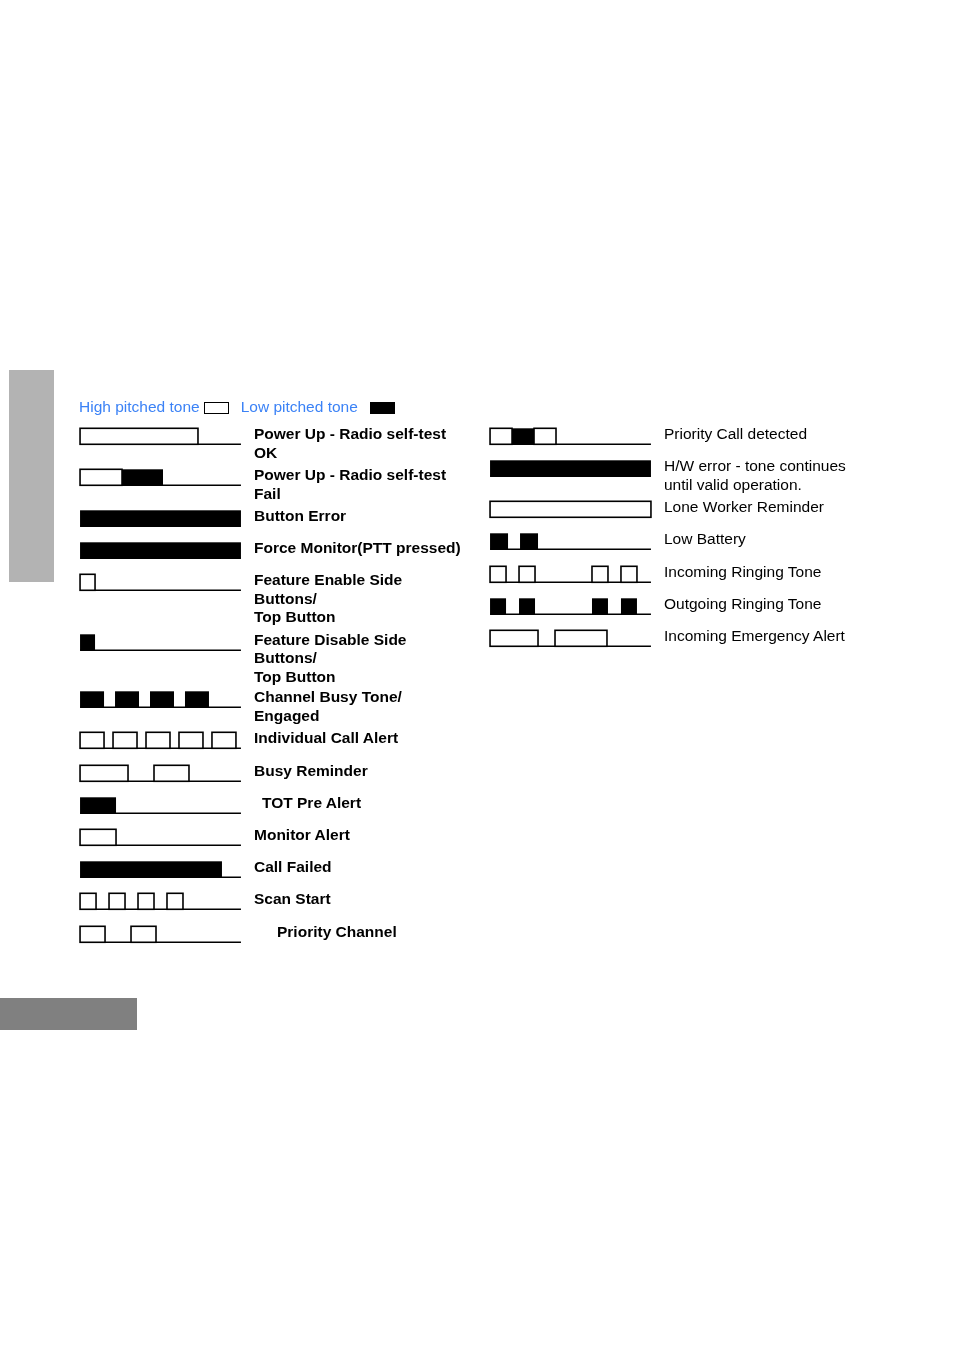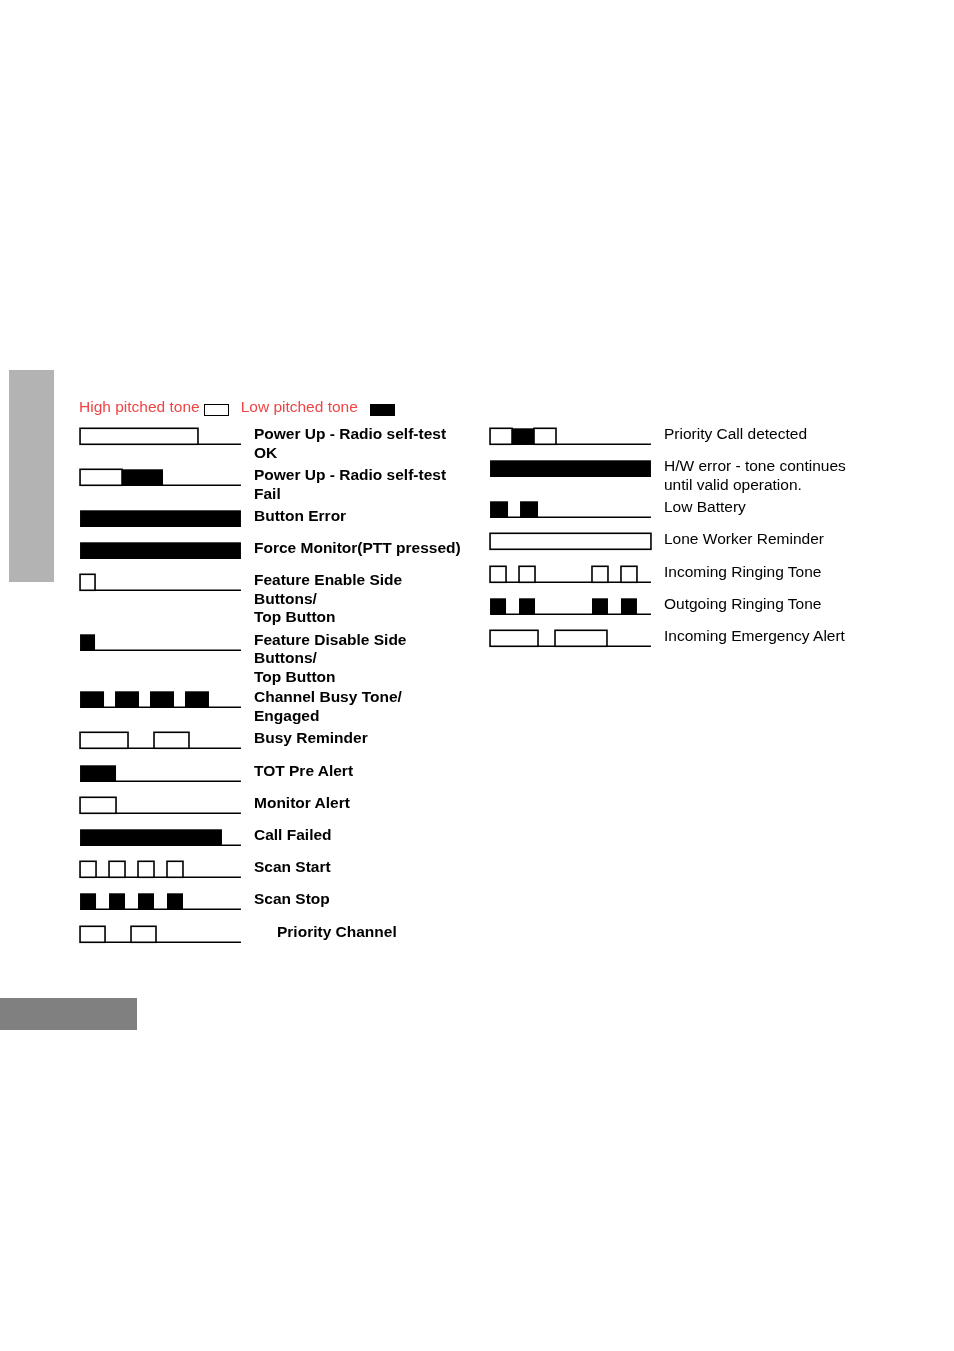--- a/index.html
+++ b/index.html
@@ -35,23 +35,23 @@
     height: 32px;
     background: #808080;
   }
 
   
   .legend {
     position: absolute;
     left: 79px;
     top: 399px;
     display: flex;
-    align-items: flex-end;
+    align-items: center;
     font-size: 15.5px;
-    color: #ef4444;
+    color: #3b82f6;
     white-space: nowrap;
   }
   .legend-label { line-height: 1; }
   .legend-swatch-high {
     display: inline-block;
     width: 25px;
     height: 12px;
     border: 1.6px solid #000;
     background: #fff;
     box-sizing: border-box;
@@ -185,27 +185,40 @@
             <rect x="106" y="1.3" width="24" height="16" fill="#000000"></rect>
           </svg>
         </div>
         <div class="row-label">Channel Busy Tone/
 Engaged</div>
       </div>
       <div class="row" style="margin-bottom: 9px;">
         <div class="wave-cell">
           <svg class="wave" width="163" height="21.2" viewBox="0 0 163 21.2">
             <line x1="1" y1="17.3" x2="162" y2="17.3" stroke="#000000" stroke-width="1.6"></line>
+            <rect x="1" y="1.3" width="24" height="16" fill="#ffffff" stroke="#000000" stroke-width="1.6"></rect>
+            <rect x="34" y="1.3" width="24" height="16" fill="#ffffff" stroke="#000000" stroke-width="1.6"></rect>
+            <rect x="67" y="1.3" width="24" height="16" fill="#ffffff" stroke="#000000" stroke-width="1.6"></rect>
+            <rect x="100" y="1.3" width="24" height="16" fill="#ffffff" stroke="#000000" stroke-width="1.6"></rect>
+            <rect x="133" y="1.3" width="24" height="16" fill="#ffffff" stroke="#000000" stroke-width="1.6"></rect>
+          </svg>
+        </div>
+        <div class="row-label">Individual Call Alert</div>
+      </div>
+      <div class="row" style="margin-bottom: 9px;">
+        <div class="wave-cell">
+          <svg class="wave" width="163" height="21.2" viewBox="0 0 163 21.2">
+            <line x1="1" y1="17.3" x2="162" y2="17.3" stroke="#000000" stroke-width="1.6"></line>
             <rect x="1" y="1.3" width="48" height="16" fill="#ffffff" stroke="#000000" stroke-width="1.6"></rect>
             <rect x="75" y="1.3" width="35" height="16" fill="#ffffff" stroke="#000000" stroke-width="1.6"></rect>
           </svg>
         </div>
         <div class="row-label">Busy Reminder</div>
       </div>
-      <div class="row" style="margin-bottom: 9px;">
+      <div class="row" style="margin-bottom: 9px; gap: 8px;">
         <div class="wave-cell">
           <svg class="wave" width="163" height="21.2" viewBox="0 0 163 21.2">
             <line x1="1" y1="17.3" x2="162" y2="17.3" stroke="#000000" stroke-width="1.6"></line>
             <rect x="1" y="1.3" width="36" height="16" fill="#000000"></rect>
           </svg>
         </div>
         <div class="row-label">TOT Pre Alert</div>
       </div>
       <div class="row" style="margin-bottom: 9px;">
         <div class="wave-cell">
@@ -230,32 +243,20 @@
           <svg class="wave" width="163" height="21.2" viewBox="0 0 163 21.2">
             <line x1="1" y1="17.3" x2="162" y2="17.3" stroke="#000000" stroke-width="1.6"></line>
             <rect x="1" y="1.3" width="16" height="16" fill="#ffffff" stroke="#000000" stroke-width="1.6"></rect>
             <rect x="30" y="1.3" width="16" height="16" fill="#ffffff" stroke="#000000" stroke-width="1.6"></rect>
             <rect x="59" y="1.3" width="16" height="16" fill="#ffffff" stroke="#000000" stroke-width="1.6"></rect>
             <rect x="88" y="1.3" width="16" height="16" fill="#ffffff" stroke="#000000" stroke-width="1.6"></rect>
           </svg>
         </div>
         <div class="row-label">Scan Start</div>
       </div>
-      <div class="row" style="margin-bottom: 9px;">
-        <div class="wave-cell">
-          <svg class="wave" width="163" height="21.2" viewBox="0 0 163 21.2">
-            <line x1="1" y1="17.3" x2="162" y2="17.3" stroke="#000000" stroke-width="1.6"></line>
-            <rect x="1" y="1.3" width="16" height="16" fill="#000000"></rect>
-            <rect x="30" y="1.3" width="16" height="16" fill="#000000"></rect>
-            <rect x="59" y="1.3" width="16" height="16" fill="#000000"></rect>
-            <rect x="88" y="1.3" width="16" height="16" fill="#000000"></rect>
-          </svg>
-        </div>
-        <div class="row-label">Scan Stop</div>
-      </div>
       <div class="row" style="margin-bottom: 9px; gap: 23px;">
         <div class="wave-cell">
           <svg class="wave" width="163" height="21.2" viewBox="0 0 163 21.2">
             <line x1="1" y1="17.3" x2="162" y2="17.3" stroke="#000000" stroke-width="1.6"></line>
             <rect x="1" y="1.3" width="25" height="16" fill="#ffffff" stroke="#000000" stroke-width="1.6"></rect>
             <rect x="52" y="1.3" width="25" height="16" fill="#ffffff" stroke="#000000" stroke-width="1.6"></rect>
           </svg>
         </div>
         <div class="row-label">Priority Channel</div>
       </div>
@@ -279,34 +280,34 @@
             <rect x="1" y="1.3" width="161" height="16" fill="#000000"></rect>
           </svg>
         </div>
         <div class="row-label">H/W error - tone continues
 until valid operation.</div>
       </div>
       <div class="row" style="margin-bottom: 9px;">
         <div class="wave-cell">
           <svg class="wave" width="163" height="21.2" viewBox="0 0 163 21.2">
             <line x1="1" y1="17.3" x2="162" y2="17.3" stroke="#000000" stroke-width="1.6"></line>
+            <rect x="1" y="1.3" width="161" height="16" fill="#ffffff" stroke="#000000" stroke-width="1.6"></rect>
+          </svg>
+        </div>
+        <div class="row-label">Lone Worker Reminder</div>
+      </div>
+      <div class="row" style="margin-bottom: 9px;">
+        <div class="wave-cell">
+          <svg class="wave" width="163" height="21.2" viewBox="0 0 163 21.2">
+            <line x1="1" y1="17.3" x2="162" y2="17.3" stroke="#000000" stroke-width="1.6"></line>
             <rect x="1" y="1.3" width="18" height="16" fill="#000000"></rect>
             <rect x="31" y="1.3" width="18" height="16" fill="#000000"></rect>
           </svg>
         </div>
         <div class="row-label">Low Battery</div>
-      </div>
-      <div class="row" style="margin-bottom: 9px;">
-        <div class="wave-cell">
-          <svg class="wave" width="163" height="21.2" viewBox="0 0 163 21.2">
-            <line x1="1" y1="17.3" x2="162" y2="17.3" stroke="#000000" stroke-width="1.6"></line>
-            <rect x="1" y="1.3" width="161" height="16" fill="#ffffff" stroke="#000000" stroke-width="1.6"></rect>
-          </svg>
-        </div>
-        <div class="row-label">Lone Worker Reminder</div>
       </div>
       <div class="row" style="margin-bottom: 9px;">
         <div class="wave-cell">
           <svg class="wave" width="163" height="21.2" viewBox="0 0 163 21.2">
             <line x1="1" y1="17.3" x2="162" y2="17.3" stroke="#000000" stroke-width="1.6"></line>
             <rect x="1" y="1.3" width="16" height="16" fill="#ffffff" stroke="#000000" stroke-width="1.6"></rect>
             <rect x="30" y="1.3" width="16" height="16" fill="#ffffff" stroke="#000000" stroke-width="1.6"></rect>
             <rect x="103" y="1.3" width="16" height="16" fill="#ffffff" stroke="#000000" stroke-width="1.6"></rect>
             <rect x="132" y="1.3" width="16" height="16" fill="#ffffff" stroke="#000000" stroke-width="1.6"></rect>
           </svg>

